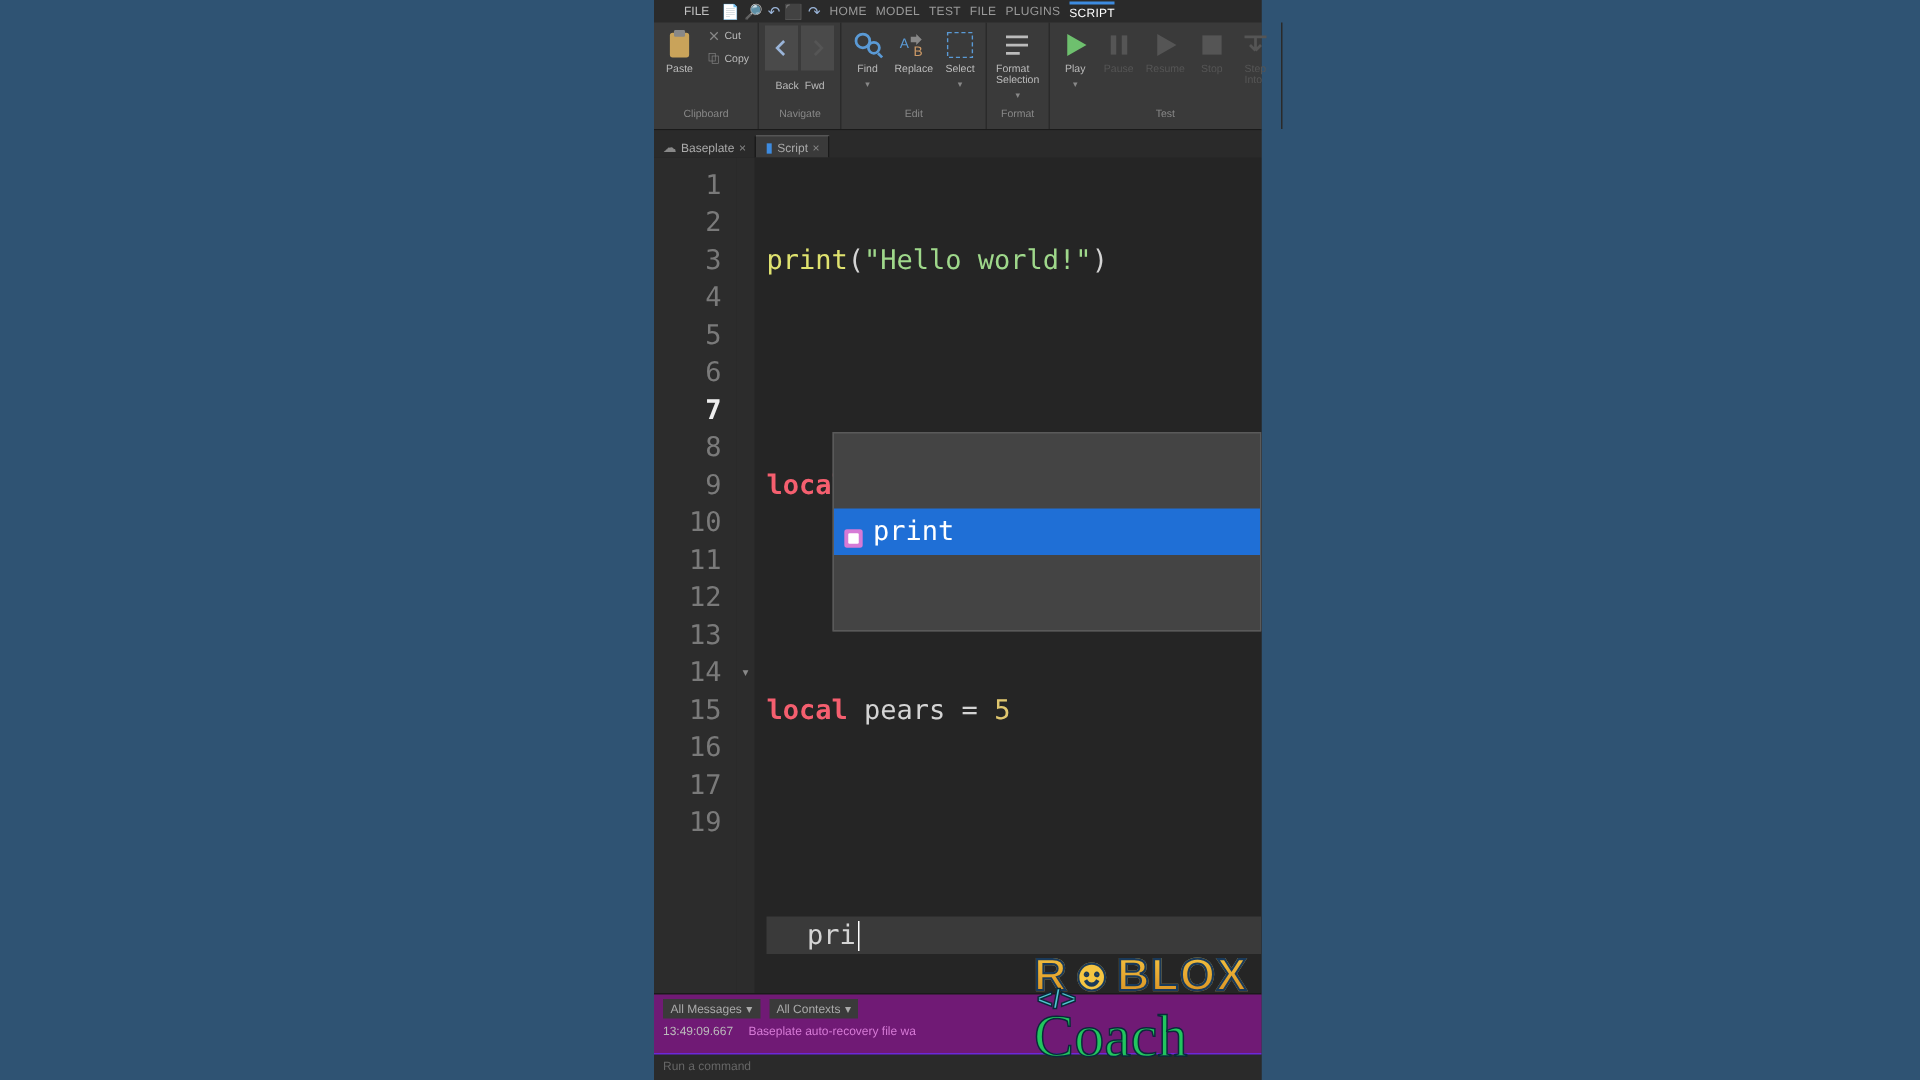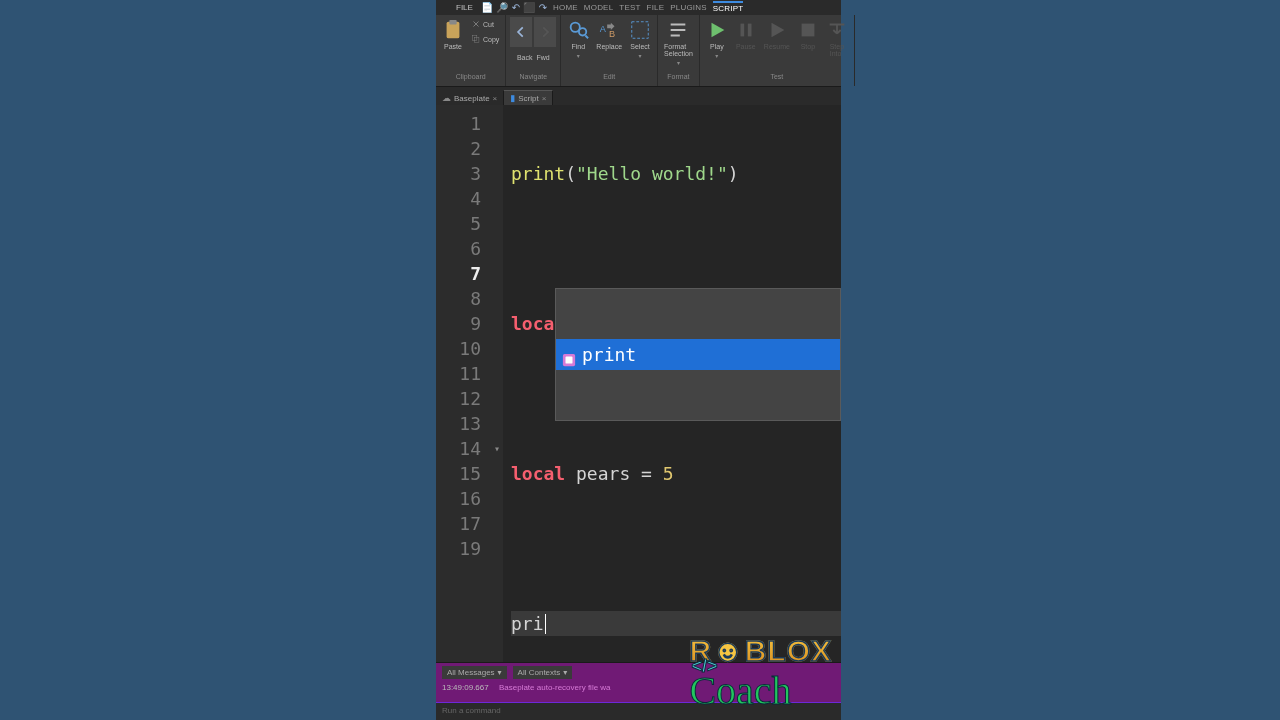--- a/index.html
+++ b/index.html
@@ -133,21 +133,21 @@
   justify-content: center;
 }
 .code-area {
   flex: 1;
   padding: 6px 0 0 8px;
   color: #ddd;
   white-space: pre;
   position: relative;
 }
 .code-line { height: 25px; }
-.code-line.current { background: #3a3a3a; }
+.code-line.current { background: #3a3a3a; padding-left: 27px; }
 .tok-fn { color: #dfe26f; }
 .tok-str { color: #9fd88b; }
 .tok-kw { color: #f55f6f; font-weight: 600; }
 .tok-id { color: #d4d4d4; }
 .tok-num { color: #e0c76f; }
 .tok-op { color: #d4d4d4; }
 .cursor {
   display: inline-block;
   width: 1px;
   height: 20px;

